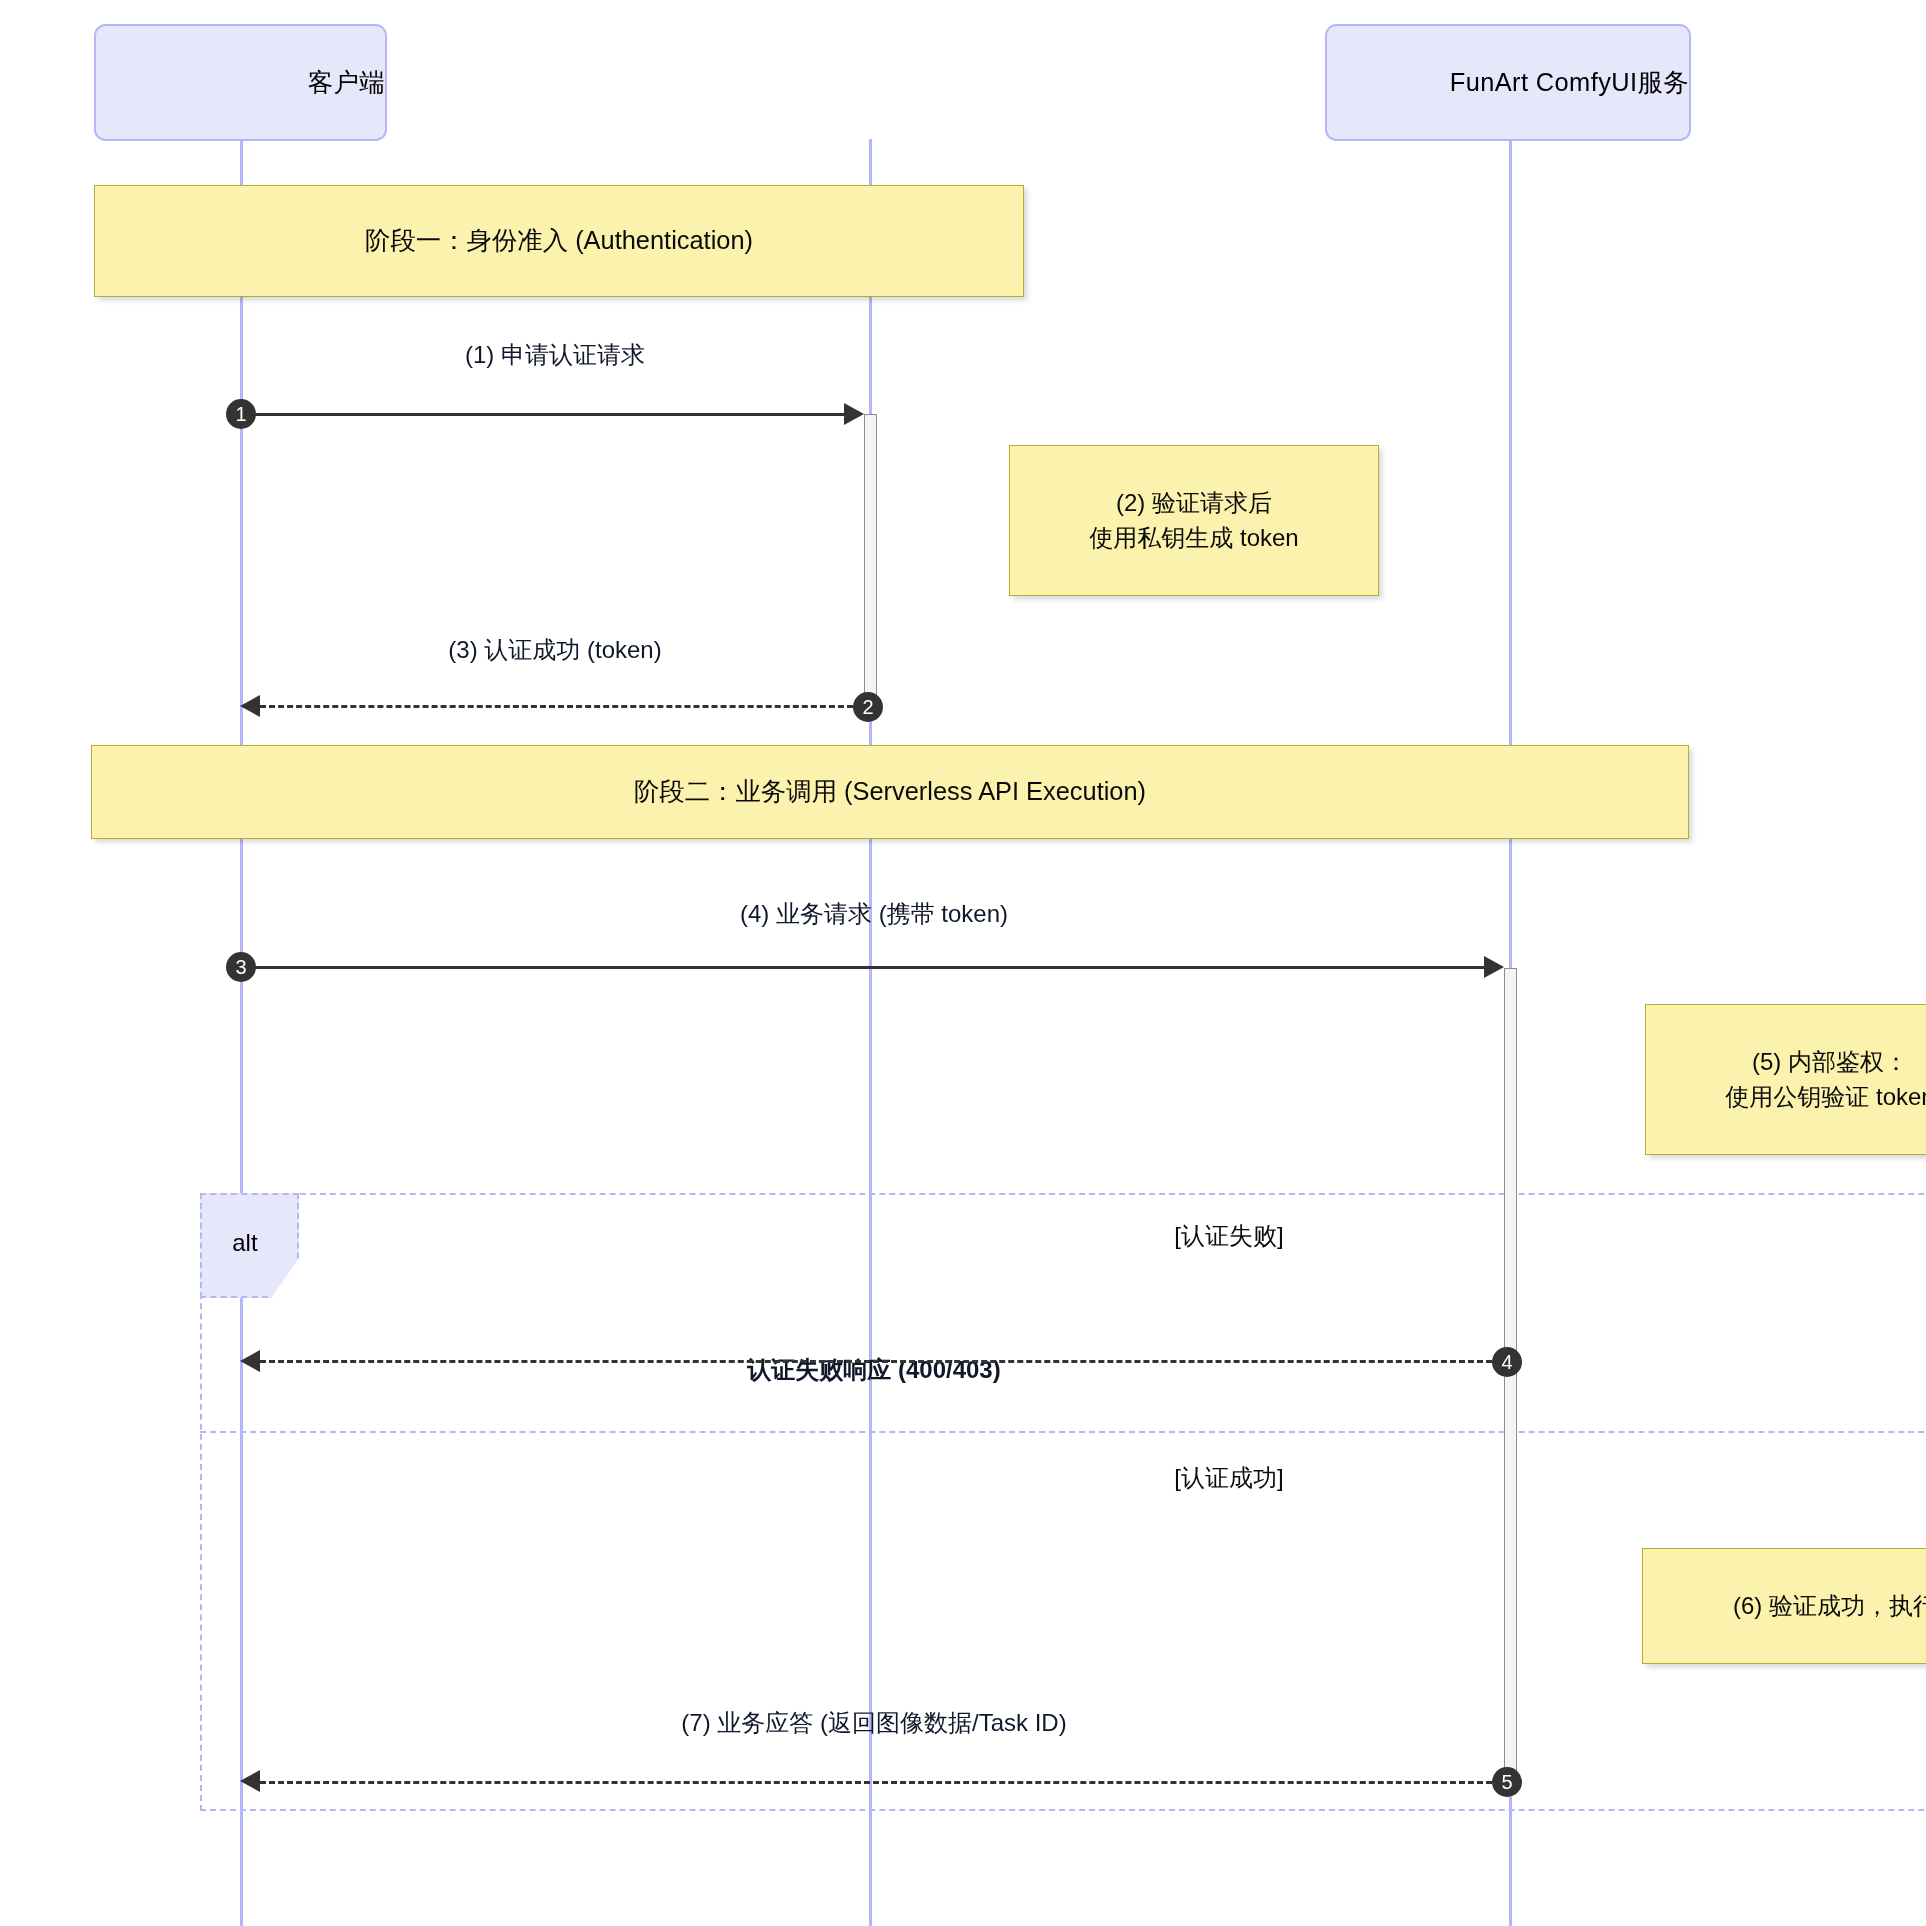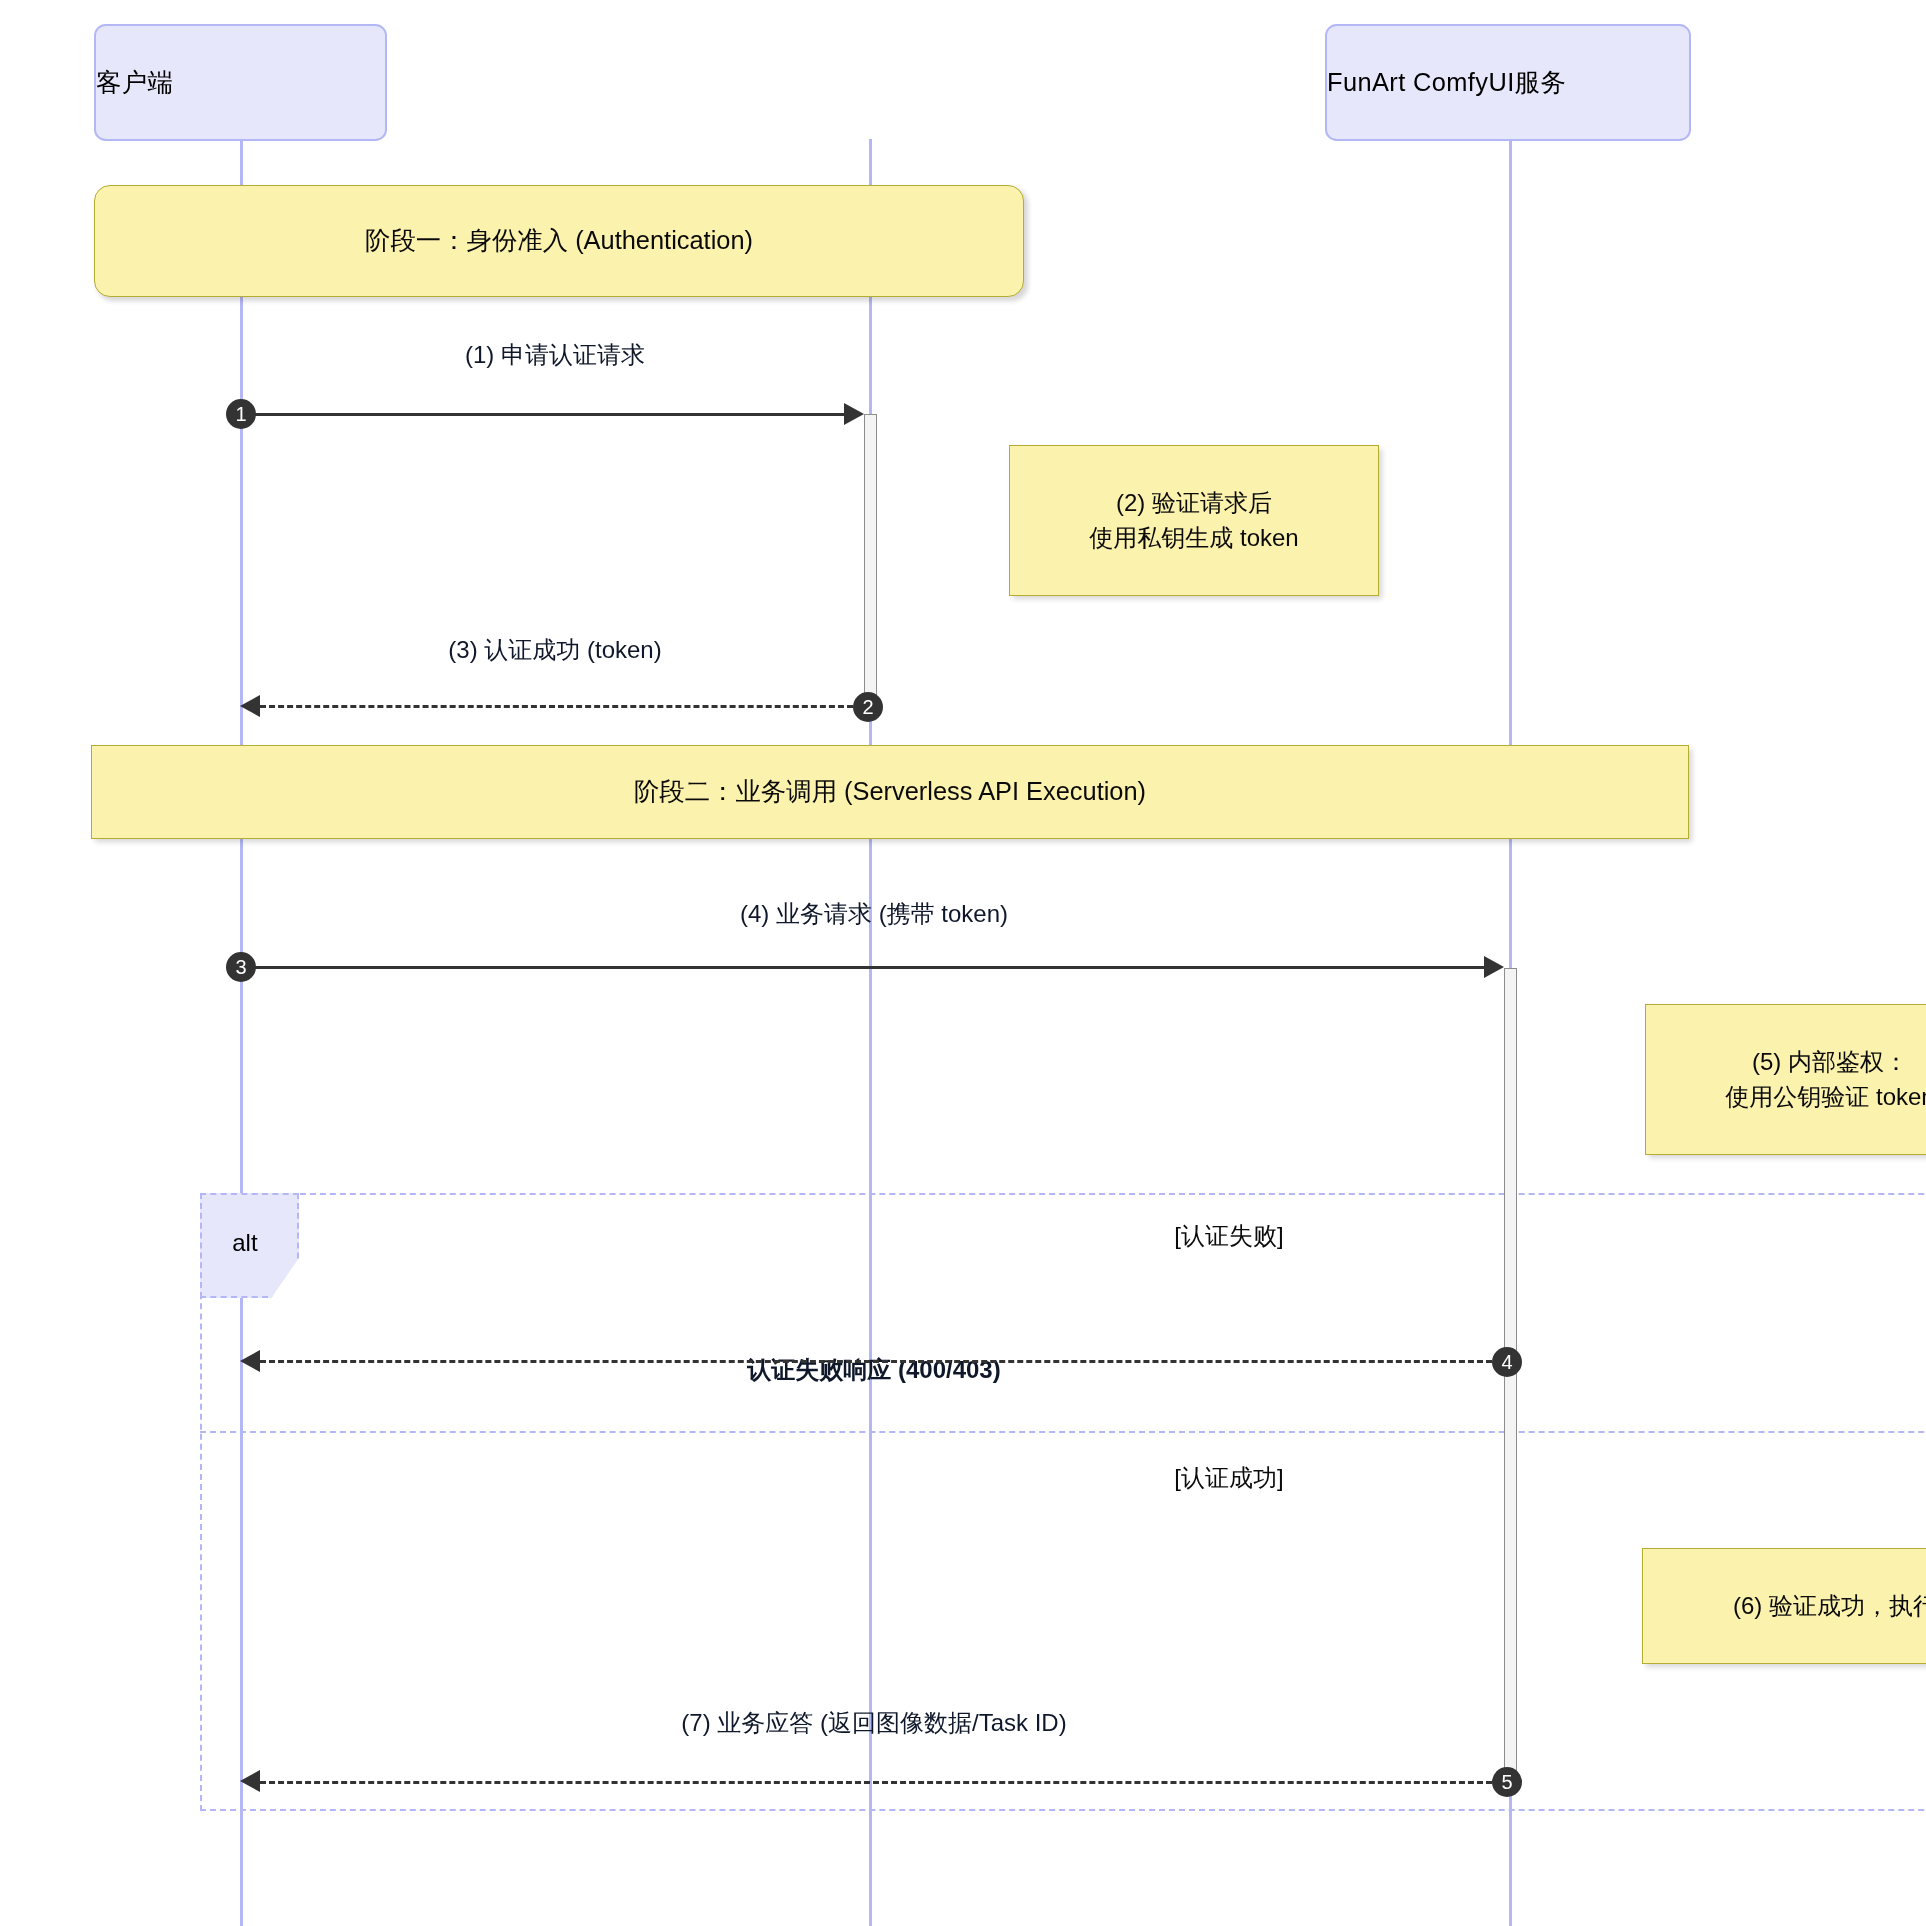--- a/index.html
+++ b/index.html
@@ -25,21 +25,21 @@
 
   
   .participant {
     position: absolute;
     box-sizing: border-box;
     background: #e7e7fb;
     border: 2.7px solid #b3b7f5;
     border-radius: 11.6px;
     display: flex;
     align-items: center;
-    justify-content: flex-start;
+    justify-content: flex-end;
     z-index: 6;
   }
   .participant-label {
     font-size: 25.4px;
     color: #000000;
     white-space: nowrap;
     letter-spacing: 0.4px;
   }
 
   
@@ -191,21 +191,21 @@
   <div class="lifeline" style="left:869px; top:139px; height:1811px;"></div>
   <div class="lifeline" style="left:1509px; top:139px; height:1811px;"></div>
 
   <div class="participant" style="left:94px; top:24px; width:293px; height:117px;">
     <span class="participant-label">客户端</span>
   </div>
   <div class="participant" style="left:1325px; top:24px; width:366px; height:117px;">
     <span class="participant-label">FunArt ComfyUI服务</span>
   </div>
 
-  <div class="phase-banner" style="left:94px; top:185px; width:930px; height:112px;border-radius:16px;">
+  <div class="phase-banner" style="left:94px; top:185px; width:930px; height:112px;">
     <span class="phase-banner-label">阶段一：身份准入 (Authentication)</span>
   </div>
 
   <div class="activation" style="left:864px; top:414px; height:293px;"></div>
 
   <div class="msg-label" style="left:555px; top:339px;">(1) 申请认证请求</div>
   <div class="msg-line" style="left:241px; top:413px; width:607px;"></div>
   <div class="arrowhead right" style="left:844px; top:403px;"></div>
   <div class="seq-badge" style="left:226px; top:399px;">1</div>
 

